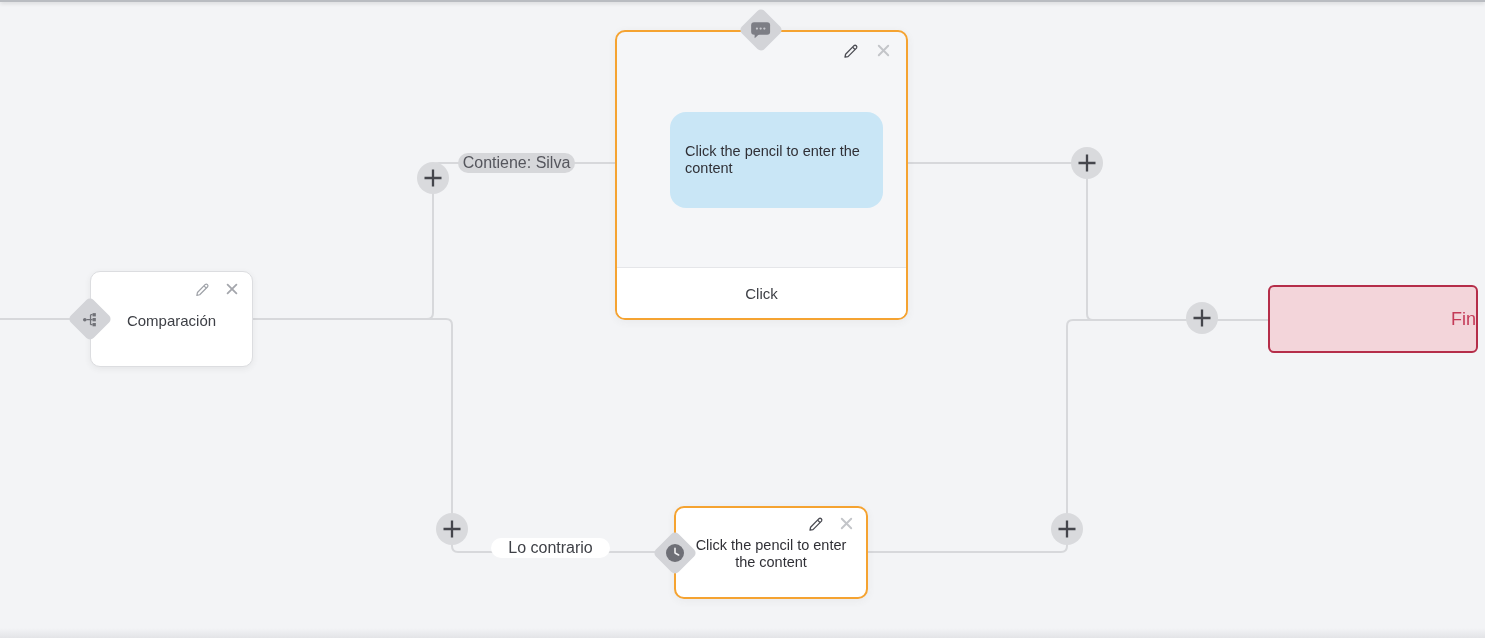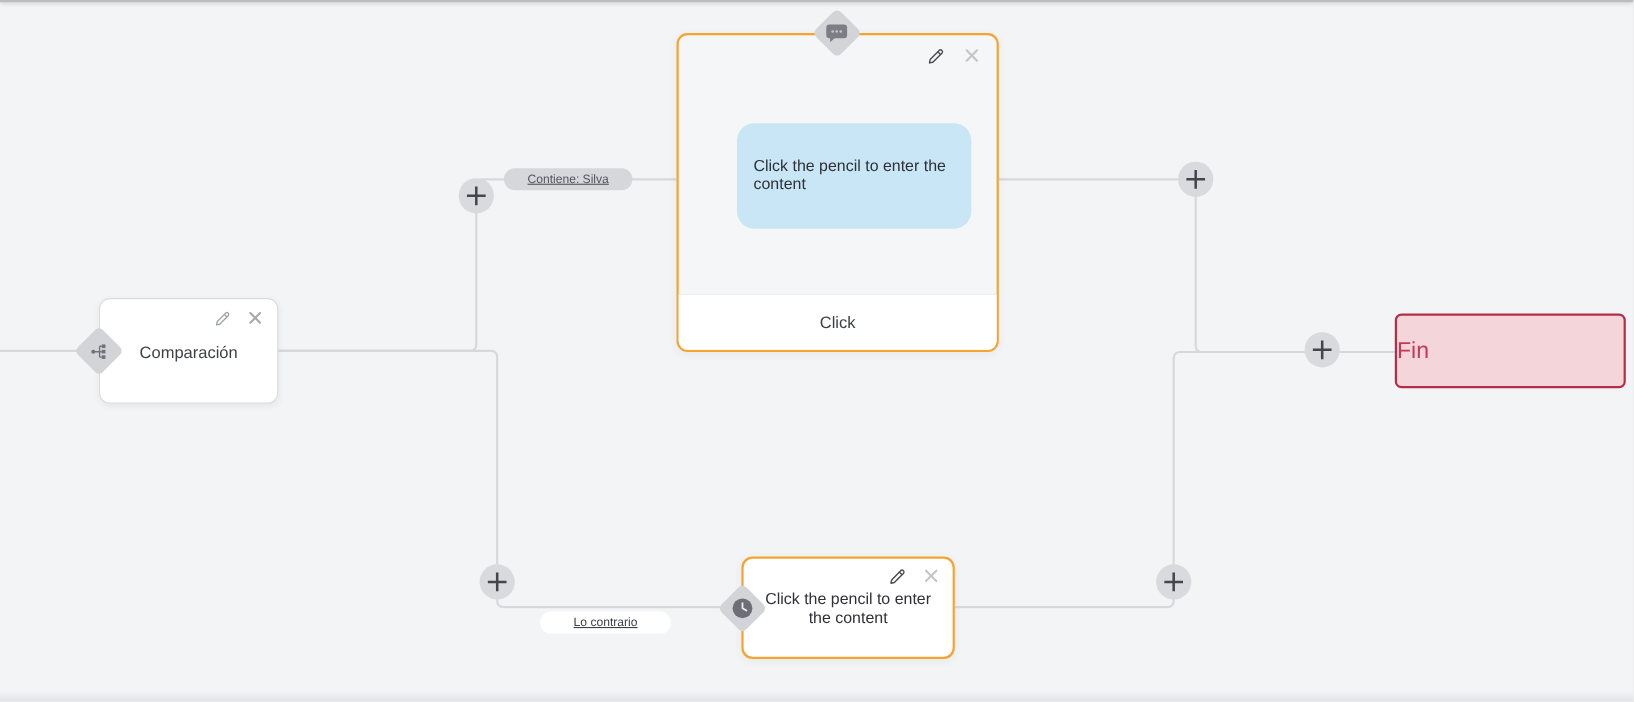--- a/index.html
+++ b/index.html
@@ -17,21 +17,21 @@
 
   .plus {
     position:absolute; width:32px; height:32px; border-radius:50%;
     background:#d9dadd; display:flex; align-items:center; justify-content:center;
     cursor:pointer; z-index:2;
   }
 
   .pill {
     position:absolute; height:20px; border-radius:10px; padding:0 10px;
     display:flex; align-items:center; justify-content:center;
-    font-size:11px; white-space:nowrap; z-index:2; box-sizing:border-box;text-decoration:underline;
+    font-size:16px; white-space:nowrap; z-index:2; box-sizing:border-box;
   }
   .pill.gray  { background:#d6d7da; color:#55565d; width:117px; }
   .pill.white { background:#ffffff; color:#3f4147; width:119px; }
 
   .node { position:absolute; box-sizing:border-box; z-index:3; }
 
   .diamond {
     position:absolute; width:32px; height:32px; transform:rotate(45deg);
     background:#d3d4d8; border-radius:5px; z-index:5;
     display:flex; align-items:center; justify-content:center;
@@ -73,22 +73,22 @@
     box-shadow:0 2px 8px rgba(60,60,70,.06);
   }
   .node-wait .wait-text {
     margin:29px auto 0; width:165px; text-align:center;
     font-size:14.5px; line-height:16.5px; color:#303036;
   }
 
   .node-end {
     left:1268px; top:285px; width:210px; height:68px;
     background:#f3d5da; border:2px solid #b52d49; border-radius:6px;
-    display:flex; align-items:center; justify-content:flex-start;
-    font-size:21px; color:#c43b58;
+    display:flex; align-items:center; justify-content:flex-end;
+    font-size:18px; color:#c43b58;
   }
 
   .ic-pencil-dark  { color:#4a4b52; }
   .ic-pencil-gray  { color:#9fa2a8; }
   .ic-close-light  { color:#c3c5c9; }
   .ic-close-gray   { color:#a4a6ac; }
 </style>
 </head>
 <body>
 
@@ -99,21 +99,21 @@
     <g stroke="#d7d8db" stroke-width="2" fill="none">
       <path d="M0 319 H76"></path>
       <path d="M253 319 H427 Q433 319 433 313 V169 Q433 163 439 163 H615"></path>
       <path d="M253 319 H446 Q452 319 452 325 V546 Q452 552 458 552 H662"></path>
       <path d="M908 163 H1087 V314 Q1087 320 1093 320 H1268"></path>
       <path d="M868 552 H1061 Q1067 552 1067 546 V326 Q1067 320 1073 320 H1268"></path>
     </g>
   </svg>
 
   <div class="pill gray" style="left:458px; top:153px;">Contiene: Silva</div>
-  <div class="pill white" style="left:491px; top:556px;">Lo contrario</div>
+  <div class="pill white" style="left:491px; top:538px;">Lo contrario</div>
 
   <div class="plus" style="left:417px; top:162px;">
     <svg width="32" height="32" viewBox="0 0 32 32">
       <path d="M16 7.5v17M7.5 16h17" stroke="#45464c" stroke-width="2.3"></path>
       </svg>
   </div>
   <div class="plus" style="left:436px; top:513px;">
     <svg width="32" height="32" viewBox="0 0 32 32">
       <path d="M16 7.5v17M7.5 16h17" stroke="#45464c" stroke-width="2.3"></path>
       </svg>

